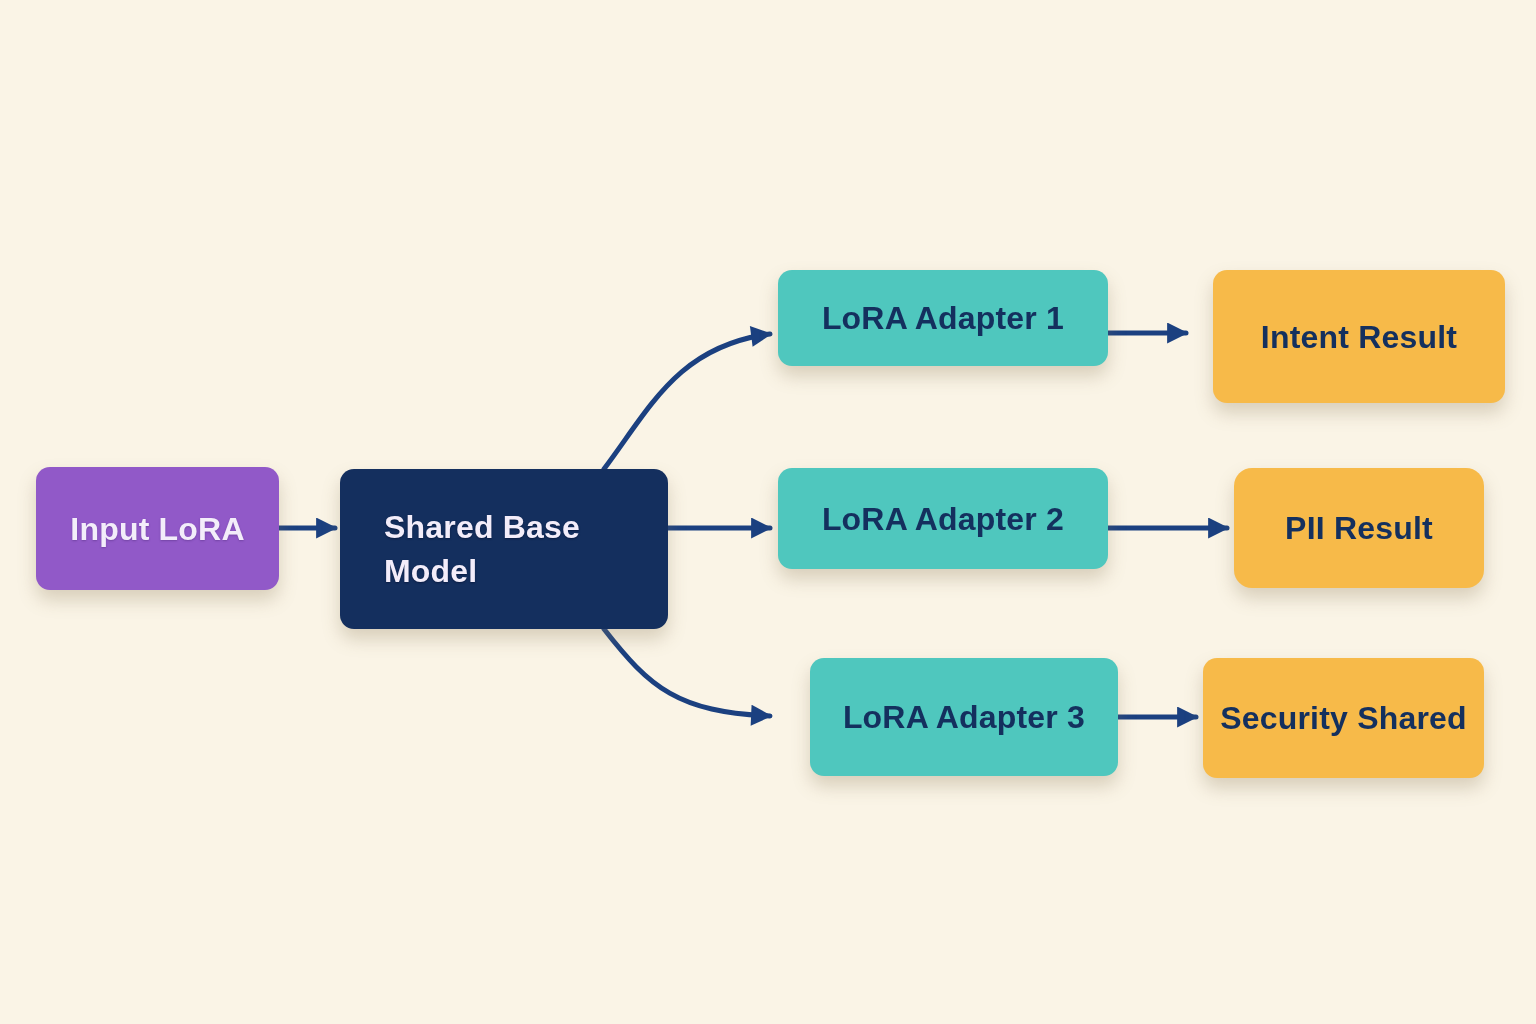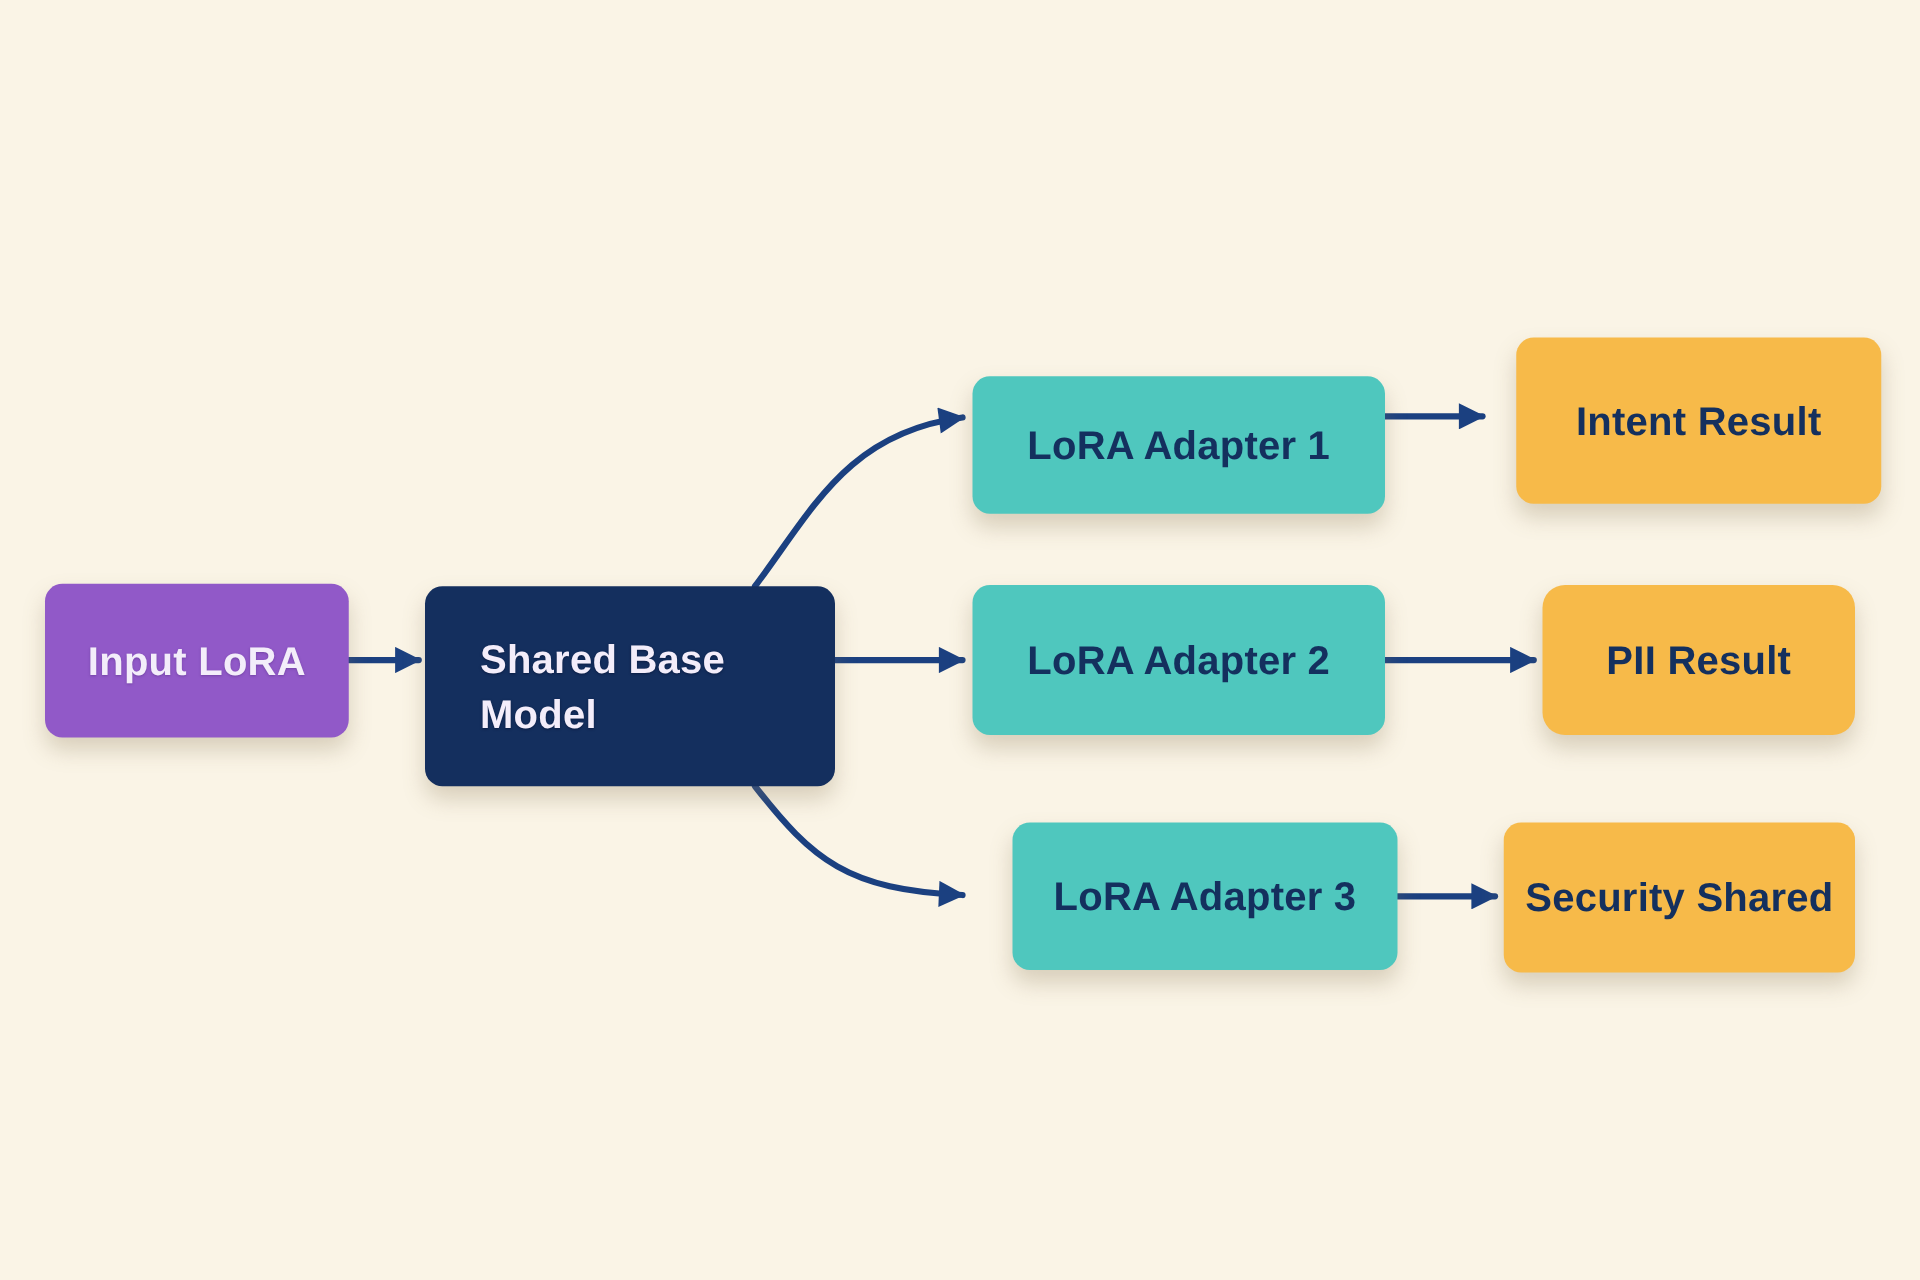--- a/index.html
+++ b/index.html
@@ -91,25 +91,25 @@
   </svg>
 
   <div class="node node-purple" style="left:36px; top:467px; width:243px; height:123px;">
     <span class="node-label">Input LoRA</span>
   </div>
 
   <div class="node node-navy" style="left:340px; top:469px; width:328px; height:160px;">
     <span class="node-label">Shared Base Model</span>
   </div>
 
-  <div class="node node-teal" style="left:778px; top:270px; width:330px; height:110px;margin-top:31px;">
+  <div class="node node-teal" style="left:778px; top:270px; width:330px; height:96px;">
     <span class="node-label">LoRA Adapter 1</span>
   </div>
 
-  <div class="node node-teal" style="left:778px; top:468px; width:330px; height:120px;">
+  <div class="node node-teal" style="left:778px; top:468px; width:330px; height:101px;">
     <span class="node-label">LoRA Adapter 2</span>
   </div>
 
   <div class="node node-teal" style="left:810px; top:658px; width:308px; height:118px;">
     <span class="node-label">LoRA Adapter 3</span>
   </div>
 
   <div class="node node-yellow" style="left:1213px; top:270px; width:292px; height:133px;">
     <span class="node-label">Intent Result</span>
   </div>

